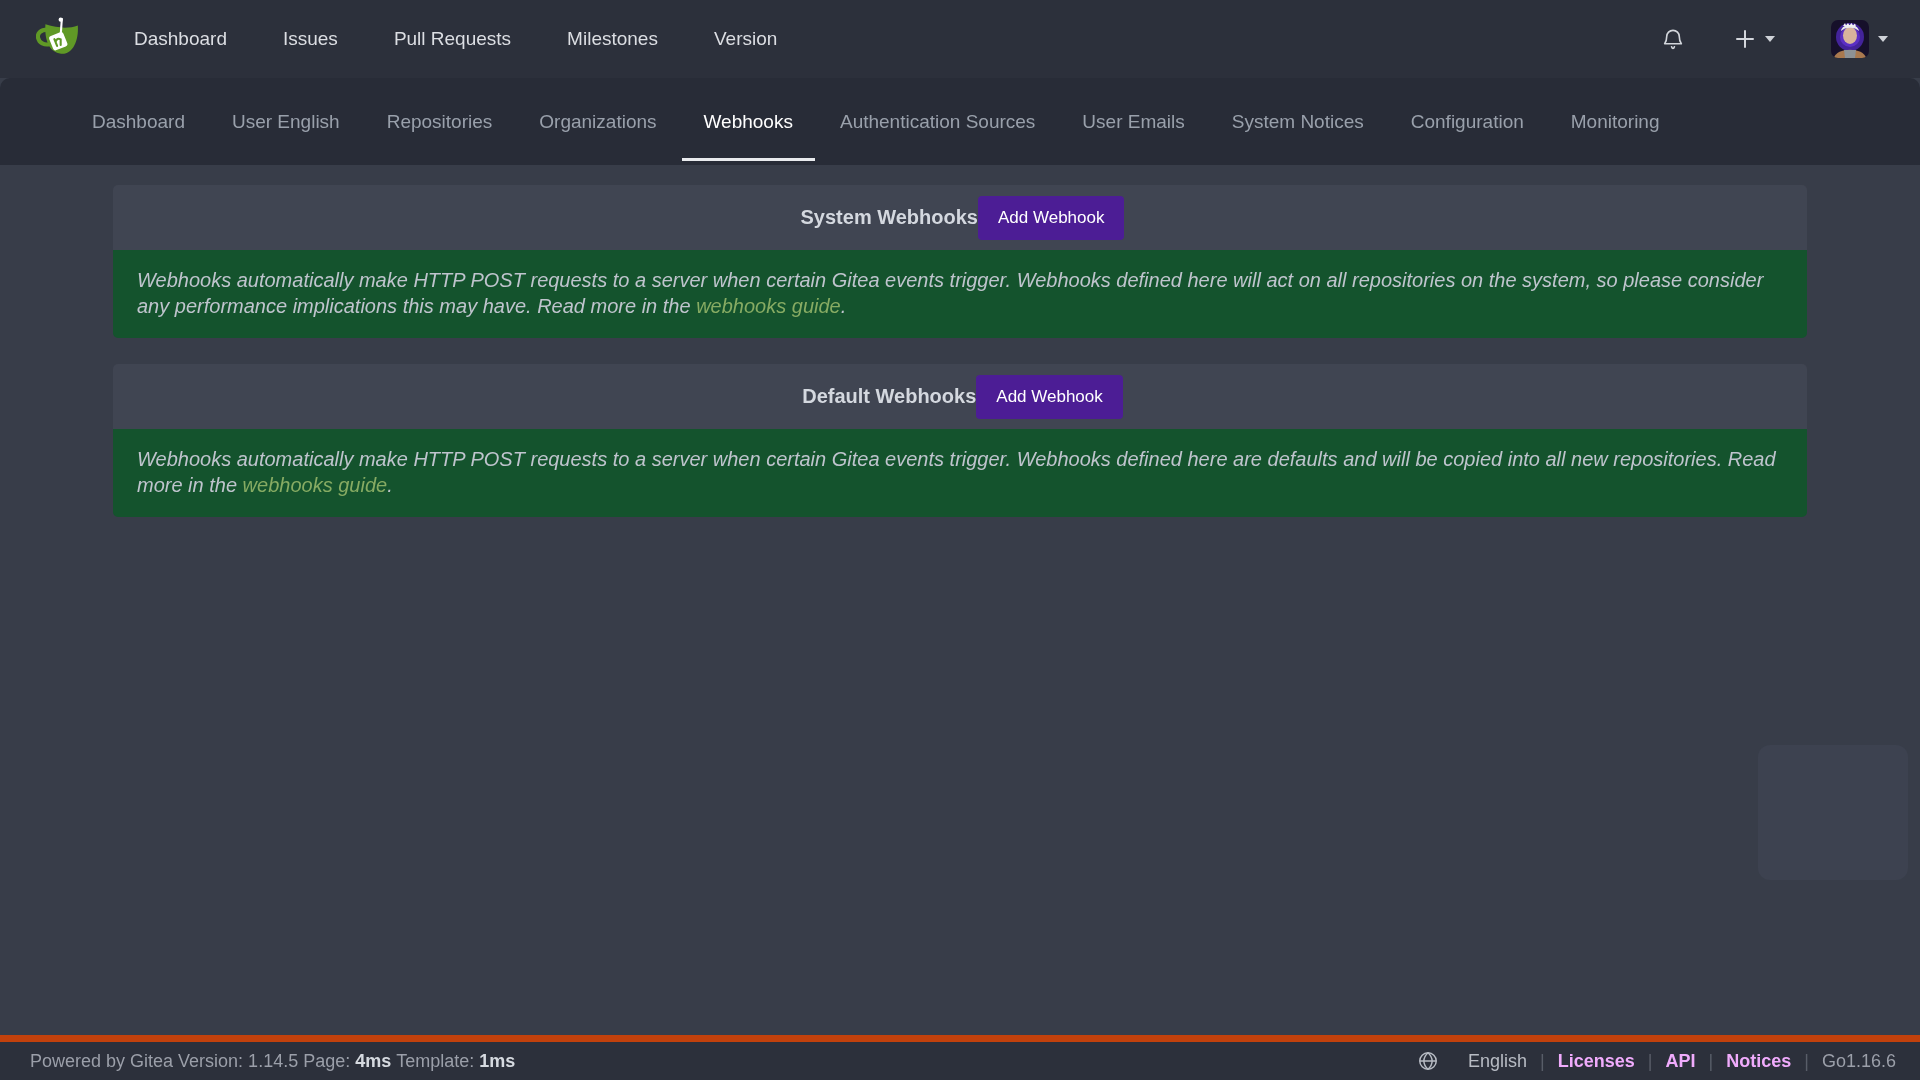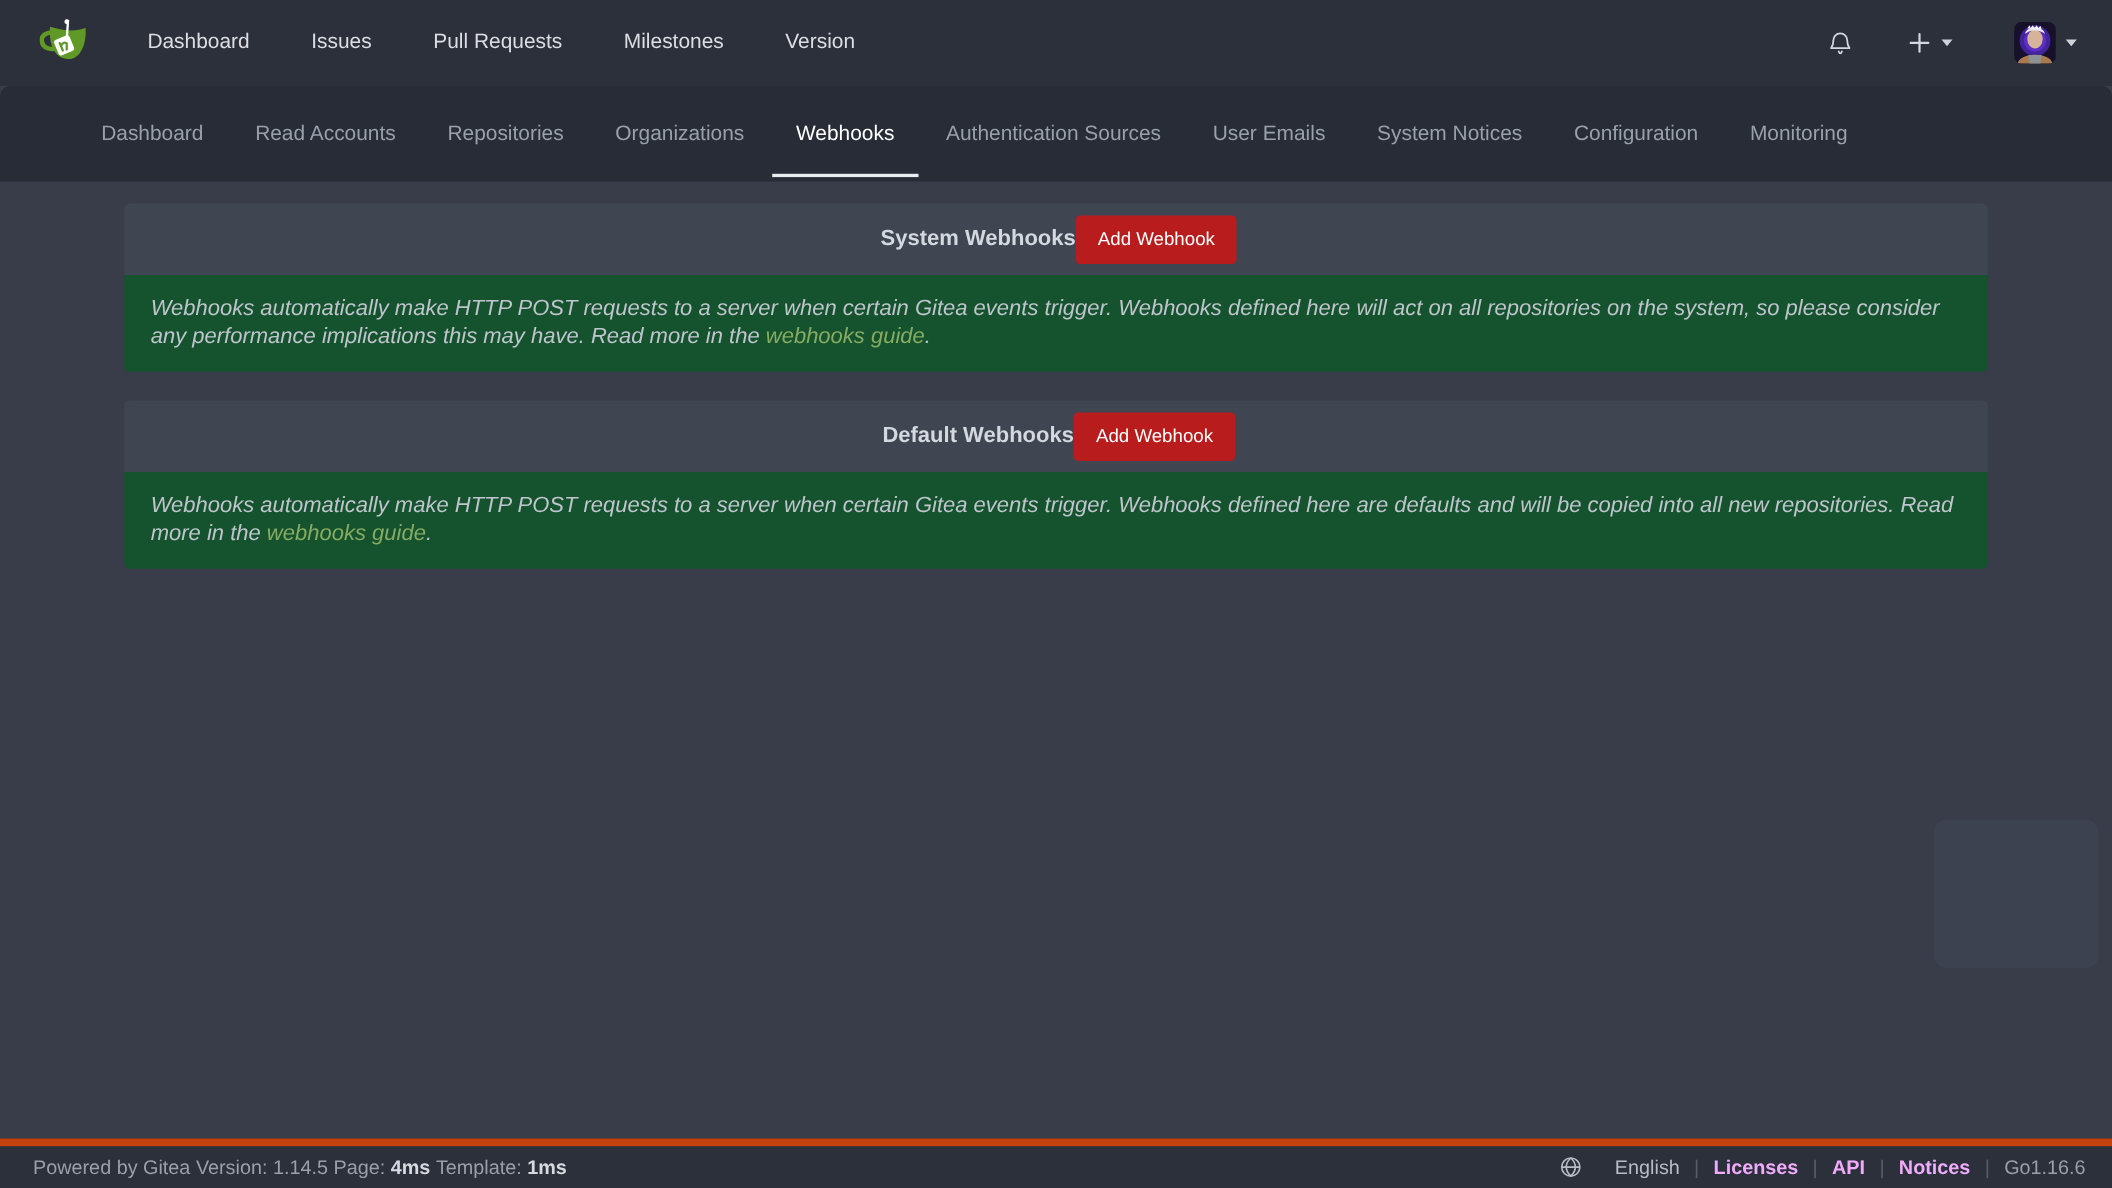--- a/index.html
+++ b/index.html
@@ -60,21 +60,21 @@
   .container { width: 1694px; margin: 0 auto; }
   .panel-header {
     background: #404552; border-radius: 5px 5px 0 0;
     height: 65px; display: flex; align-items: center; justify-content: center;
     padding: 0 19px 0 24px;
   }
   .panel-1 { margin-top: 20px; }
   .panel-2 { margin-top: 26px; }
   .panel-title { font-size: 20px; font-weight: bold; color: #d4d8df; }
   .btn-green {
-    background: #b91c1c; color: #ffffff; border: none; cursor: pointer;
+    background: #4c1d95; color: #ffffff; border: none; cursor: pointer;
     font-family: "Liberation Sans", sans-serif;
     font-size: 17px; padding: 12px 20px; border-radius: 4px;
   }
   .panel-body {
     background: #14532d; border-radius: 0 0 5px 5px;
     padding: 17px 24px 19px 24px;
     font-size: 20px; line-height: 26px; color: #bfc4cd; font-style: italic;
   }
   .green-link { color: #87ab63; text-decoration: none; cursor: pointer; }
 
@@ -156,21 +156,21 @@
           <path d="M12 6 l2-3 1 2.5 2-2.5 1.5 2.5 2-2.5 1.5 2.5 2-2 1 3 Z" fill="#f2f2f4"></path>
         </svg>
       </span>
       <span class="caret"></span>
     </div>
   </div>
 </div>
 
 <div class="tabbar">
   <a class="tab">Dashboard</a>
-  <a class="tab">Read Accounts</a>
+  <a class="tab">User English</a>
   <a class="tab">Repositories</a>
   <a class="tab">Organizations</a>
   <a class="tab active">Webhooks</a>
   <a class="tab">Authentication Sources</a>
   <a class="tab">User Emails</a>
   <a class="tab">System Notices</a>
   <a class="tab">Configuration</a>
   <a class="tab">Monitoring</a>
 </div>
 

